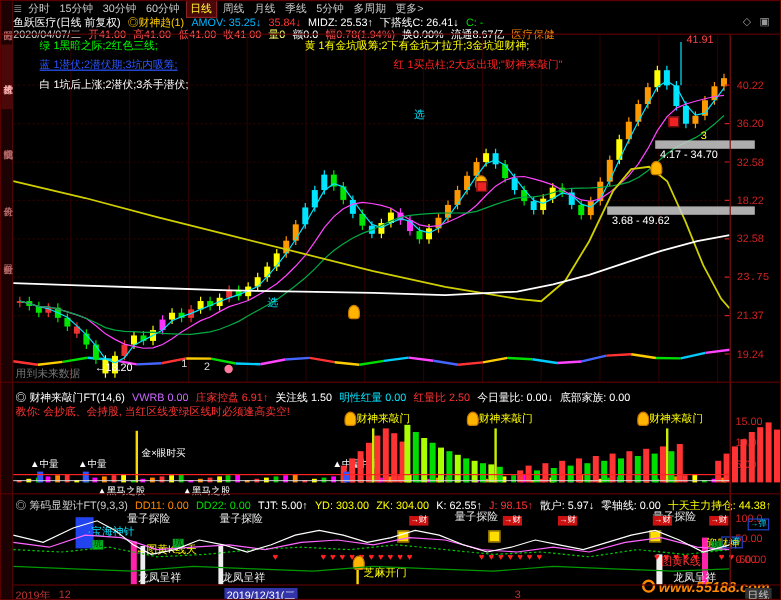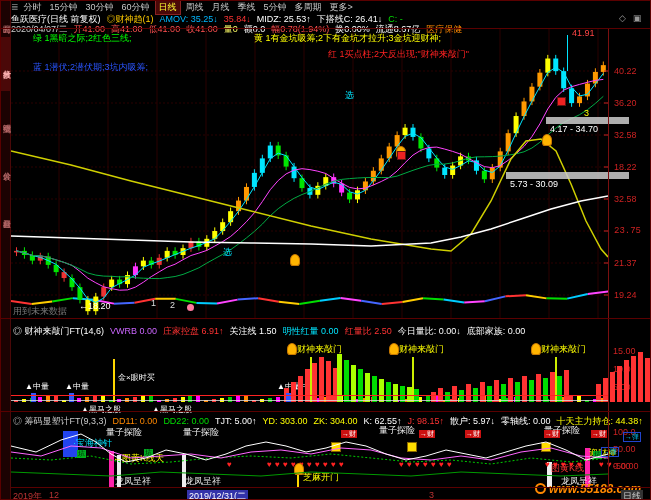--- a/index.html
+++ b/index.html
@@ -277,26 +277,27 @@
         <line x1="593" y1="106" x2="597" y2="106" stroke="#cc2222"></line>
         <line x1="593" y1="138" x2="597" y2="138" stroke="#cc2222"></line>
         <line x1="593" y1="170" x2="597" y2="170" stroke="#cc2222"></line>
         <line x1="593" y1="202" x2="597" y2="202" stroke="#cc2222"></line>
         <line x1="593" y1="234" x2="597" y2="234" stroke="#cc2222"></line>
         <line x1="593" y1="266" x2="597" y2="266" stroke="#cc2222"></line>
       </svg></div>
   <div class="abs" id="overlay" style="left:0;top:0;width:651px;height:500px;pointer-events:none;">
       <div class="abs legend" style="left: 12px; top: 31px; color: rgb(0, 255, 0);">绿 1黑暗之际;2红色三线;</div>
       <div class="abs legend" style="left: 233px; top: 31px; color: rgb(255, 255, 0);">黄 1有金坑吸筹;2下有金坑才拉升;3金坑迎财神;</div>
-      <div class="abs legend" style="left: 12px; top: 60px; color: rgb(42, 85, 255);">蓝 1潜伏;2潜伏期;3坑内吸筹;</div>
+      <div class="abs legend" style="left: 12px; top: 47px; color: rgb(42, 85, 255); text-decoration: underline;">蓝 1潜伏;2潜伏期;3坑内吸筹;</div>
       <div class="abs legend" style="left: 307px; top: 47px; color: rgb(255, 34, 34);">红 1买点柱;2大反出现;"财神来敲门"</div>
+      <div class="abs legend" style="left: 12px; top: 63px; color: rgb(255, 255, 255);">白 1坑后上涨;2潜伏;3杀手潜伏;</div>
       <div class="abs band" style="left: 545px; top: 116px; width: 83px; height: 7px;"></div>
       <div class="abs annot" style="left: 549px; top: 124px; color: rgb(255, 255, 255);">4.17 - 34.70</div>
       <div class="abs band" style="left: 505px; top: 171px; width: 123px; height: 7px;"></div>
-      <div class="abs annot" style="left: 509px; top: 179px; color: rgb(255, 255, 255);">5.73 - 30.09</div>
+      <div class="abs annot" style="left: 509px; top: 179px; color: rgb(255, 255, 255);">3.68 - 49.62</div>
       <div class="abs annot" style="left: 571px; top: 28px; color: rgb(255, 68, 68);">41.91</div>
       <div class="abs annot" style="left: 78px; top: 301px; color: rgb(255, 255, 255);">←18.20</div>
       <div class="abs annot" style="left: 12px; top: 306px; color: rgb(119, 119, 119);">用到未来数据</div>
       <div class="abs annot" style="left: 222px; top: 247px; color: rgb(0, 229, 255);">选</div>
       <div class="abs annot" style="left: 344px; top: 90px; color: rgb(0, 229, 255);">选</div>
       <div class="abs annot" style="left: 583px; top: 108px; color: rgb(255, 255, 0);">3</div>
       <div class="abs annot" style="left: 150px; top: 298px; color: rgb(221, 221, 221);">1</div>
       <div class="abs annot" style="left: 169px; top: 300px; color: rgb(221, 221, 221);">2</div>
       <div class="abs god" style="left: 289px; top: 253px;"></div>
       <div class="abs god" style="left: 395px; top: 145px;"></div>
@@ -381,20 +382,21 @@
       <span class="abs cynbadge" style="left: 622px; top: 431px;">→弹</span>
       <div class="abs ylwbox" style="left: 330px; top: 441px;"></div>
       <div class="abs ylwbox" style="left: 406px; top: 441px;"></div>
       <div class="abs ylwbox" style="left: 540px; top: 441px;"></div>
       <div class="abs god" style="left: 293px; top: 462px;"></div>
       <div class="abs wmcircle" style="left: 534px; top: 482px;"></div>
       <div class="abs watermark" style="left: 548px; top: 481px;">www.55188.com</div>
     </div>
   <div class="abs" id="panel1" style="left:10px;top:318px;width:597px;height:92px;">
       <div class="abs row" style="left: 2px; top: 6px;"><span class="seg" style="color: rgb(255, 255, 255);">◎ 财神来敲门FT(14,6)</span><span class="seg" style="color: rgb(204, 102, 255);">VWRB 0.00</span><span class="seg" style="color: rgb(255, 51, 51);">庄家控盘 6.91↑</span><span class="seg" style="color: rgb(255, 255, 255);">关注线 1.50</span><span class="seg" style="color: rgb(0, 229, 255);">明性红量 0.00</span><span class="seg" style="color: rgb(255, 51, 51);">红量比 2.50</span><span class="seg" style="color: rgb(255, 255, 255);">今日量比: 0.00↓</span><span class="seg" style="color: rgb(255, 255, 255);">底部家族: 0.00</span></div>
+      <div class="abs" style="left: 2px; top: 18px; color: rgb(255, 51, 51);">教你: 会抄底、会持股, 当红区线变绿区线时必须逢高卖空!</div>
       <div class="abs" style="left: 3px; top: 81px; width: 4px; height: 2px; background: rgb(255, 51, 51);"></div>
       <div class="abs" style="left: 10.93px; top: 80px; width: 4px; height: 3px; background: rgb(255, 255, 0);"></div>
       <div class="abs" style="left: 18.86px; top: 79px; width: 4px; height: 4px; background: rgb(0, 204, 0);"></div>
       <div class="abs" style="left: 26.79px; top: 78px; width: 4px; height: 5px; background: rgb(255, 0, 255);"></div>
       <div class="abs" style="left: 34.72px; top: 77px; width: 4px; height: 6px; background: rgb(255, 136, 0);"></div>
       <div class="abs" style="left: 42.65px; top: 76px; width: 4px; height: 7px; background: rgb(255, 51, 51);"></div>
       <div class="abs" style="left: 50.58px; top: 81px; width: 4px; height: 2px; background: rgb(255, 255, 0);"></div>
       <div class="abs" style="left: 58.51px; top: 80px; width: 4px; height: 3px; background: rgb(0, 204, 0);"></div>
       <div class="abs" style="left: 66.44px; top: 79px; width: 4px; height: 4px; background: rgb(255, 0, 255);"></div>
       <div class="abs" style="left: 74.37px; top: 78px; width: 4px; height: 5px; background: rgb(255, 136, 0);"></div>

